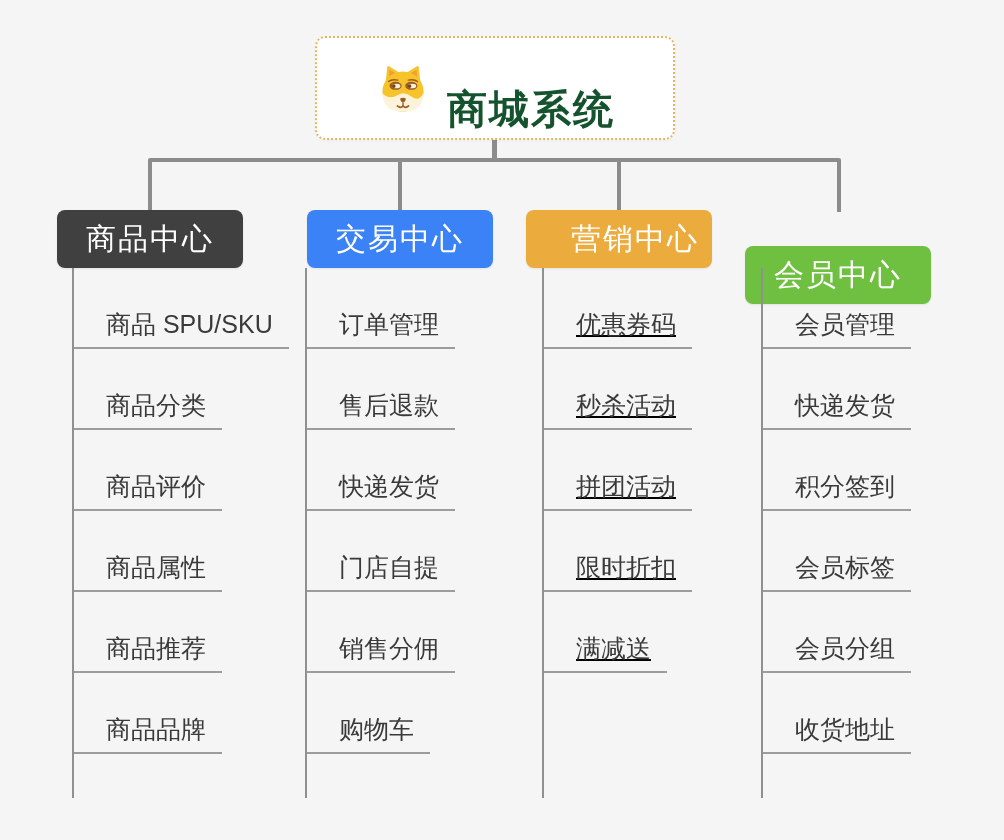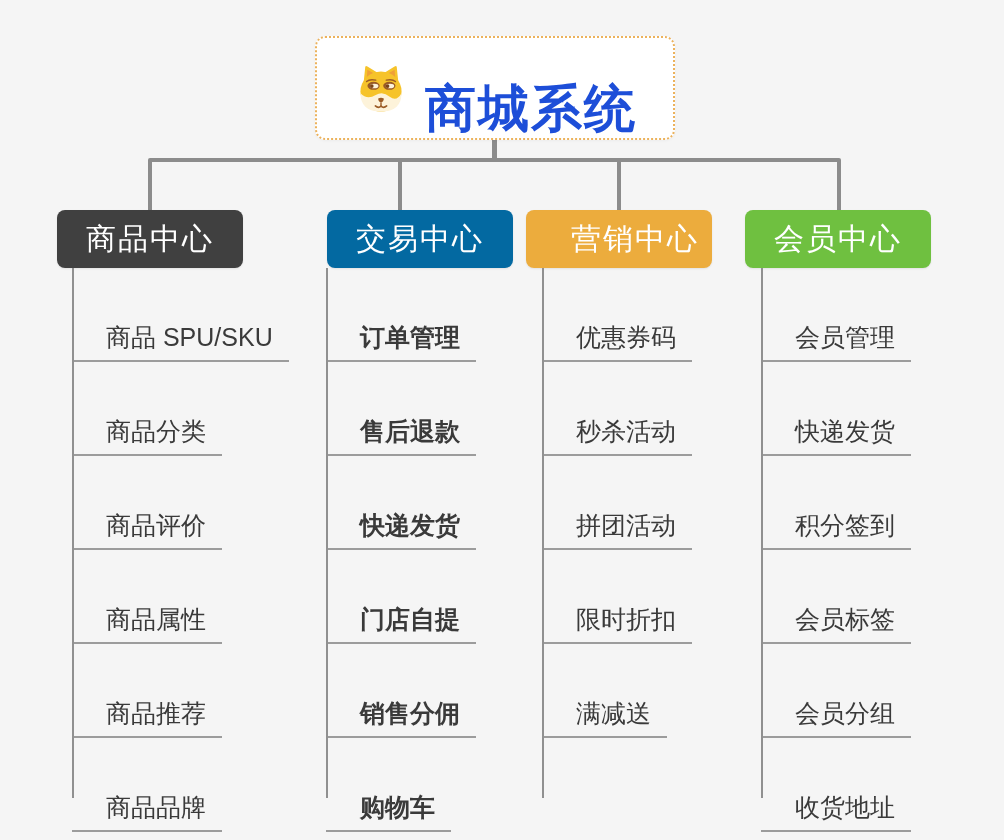--- a/index.html
+++ b/index.html
@@ -35,23 +35,23 @@
     border: 2px dotted #ecb25c;
     border-radius: 10px;
     display: flex;
     align-items: center;
     justify-content: center;
     gap: 16px;
     box-shadow: 0 1px 3px rgba(0,0,0,0.04);
     cursor: pointer;
   }
   .root-title {
-    font-size: 51px;
+    font-size: 40px;
     font-weight: 700;
-    color: #1d4ed8;
+    color: #14532d;
     letter-spacing: 2px;
     white-space: nowrap;
     margin-top: 42px;
   }
   .root-icon { flex: 0 0 auto; display: block; }
 
   
   .branch {
     position: absolute;
     top: 210px;
@@ -68,31 +68,31 @@
     box-shadow: 0 1px 2px rgba(0,0,0,0.08);
   }
   .b0 { left: 57px; }
   .b1 { left: 307px; }
   .b2 { left: 526px; }
   .b3 { left: 745px; }
 
   
   .col { position: absolute; top: 268px; width: 250px; }
   .c0 { left: 72px; }
-  .c1 { left: 326px; font-weight: bold; }
-  .c2 { left: 542px; }
+  .c1 { left: 305px; }
+  .c2 { left: 542px; text-decoration: underline; }
   .c3 { left: 761px; }
   .spine {
     position: absolute;
     left: 0; top: 0;
     width: 2px; height: 530px;
     background: #909090;
   }
   .leaf-row {
-    height: 94px;
+    height: 81px;
     display: flex;
     align-items: flex-end;
   }
   .leaf {
     display: inline-block;
     font-size: 25px;
     color: #3a3a3a;
     padding: 0 16px 6px 34px;
     border-bottom: 2px solid #9c9c9c;
     white-space: nowrap;
@@ -128,23 +128,23 @@
       <ellipse cx="42.3" cy="29.8" rx="4.8" ry="2.6" fill="#fdf3da"></ellipse>
       <circle cx="39.5" cy="29.8" r="2.1" fill="#7a4418"></circle>
       <path d="M28.8 44 Q32 42.2 35.2 44 Q35.2 47.6 32 48.6 Q28.8 47.6 28.8 44 Z" fill="#9a5b26"></path>
       <path d="M32 48.6 L32 52.6" stroke="#9a5b26" stroke-width="1.6"></path>
       <path d="M25.5 52.5 Q29 55.5 32 52.8 Q35 55.5 38.5 52.5" fill="none" stroke="#9a5b26" stroke-width="1.8" stroke-linecap="round"></path>
     </svg>
     <span class="root-title">商城系统</span>
   </div>
 
   <div class="branch b0" style="background-color: #404040;">商品中心</div>
-  <div class="branch b1" style="background-color: #0369a1; margin-left: 20px;">交易中心</div>
+  <div class="branch b1" style="background-color: #3b82f6;">交易中心</div>
   <div class="branch b2" style="background-color: rgb(236, 172, 61); padding-left: 32px;">营销中心</div>
-  <div class="branch b3" style="background-color: rgb(111, 192, 64);">会员中心</div>
+  <div class="branch b3" style="background-color: rgb(111, 192, 64); margin-top: 36px;">会员中心</div>
 
   <div class="col c0">
     <div class="spine"></div>
     <div class="leaf-row">
       <span class="leaf">商品 SPU/SKU</span>
     </div>
     <div class="leaf-row">
       <span class="leaf">商品分类</span>
     </div>
     <div class="leaf-row">

